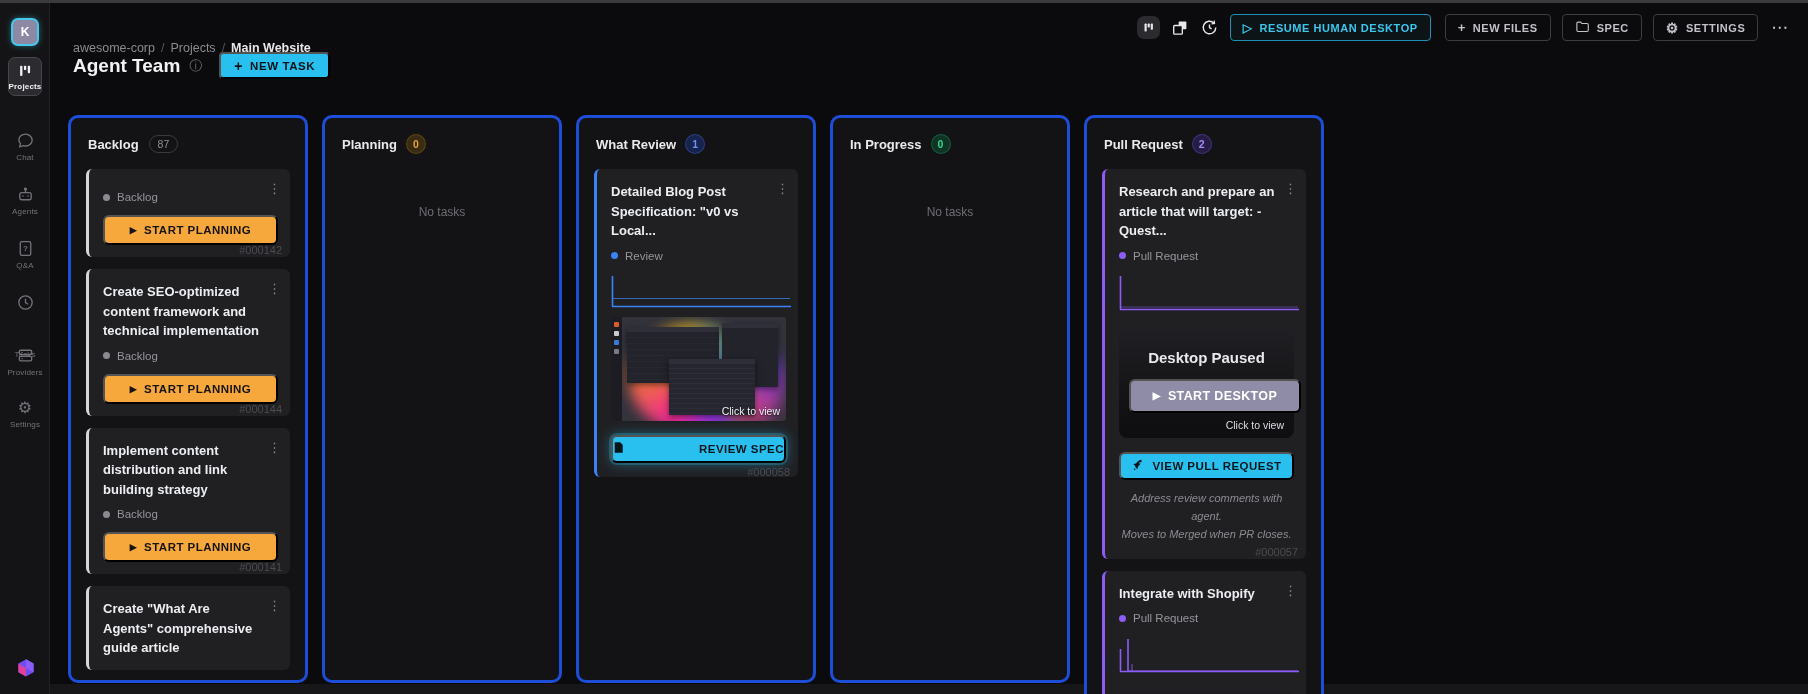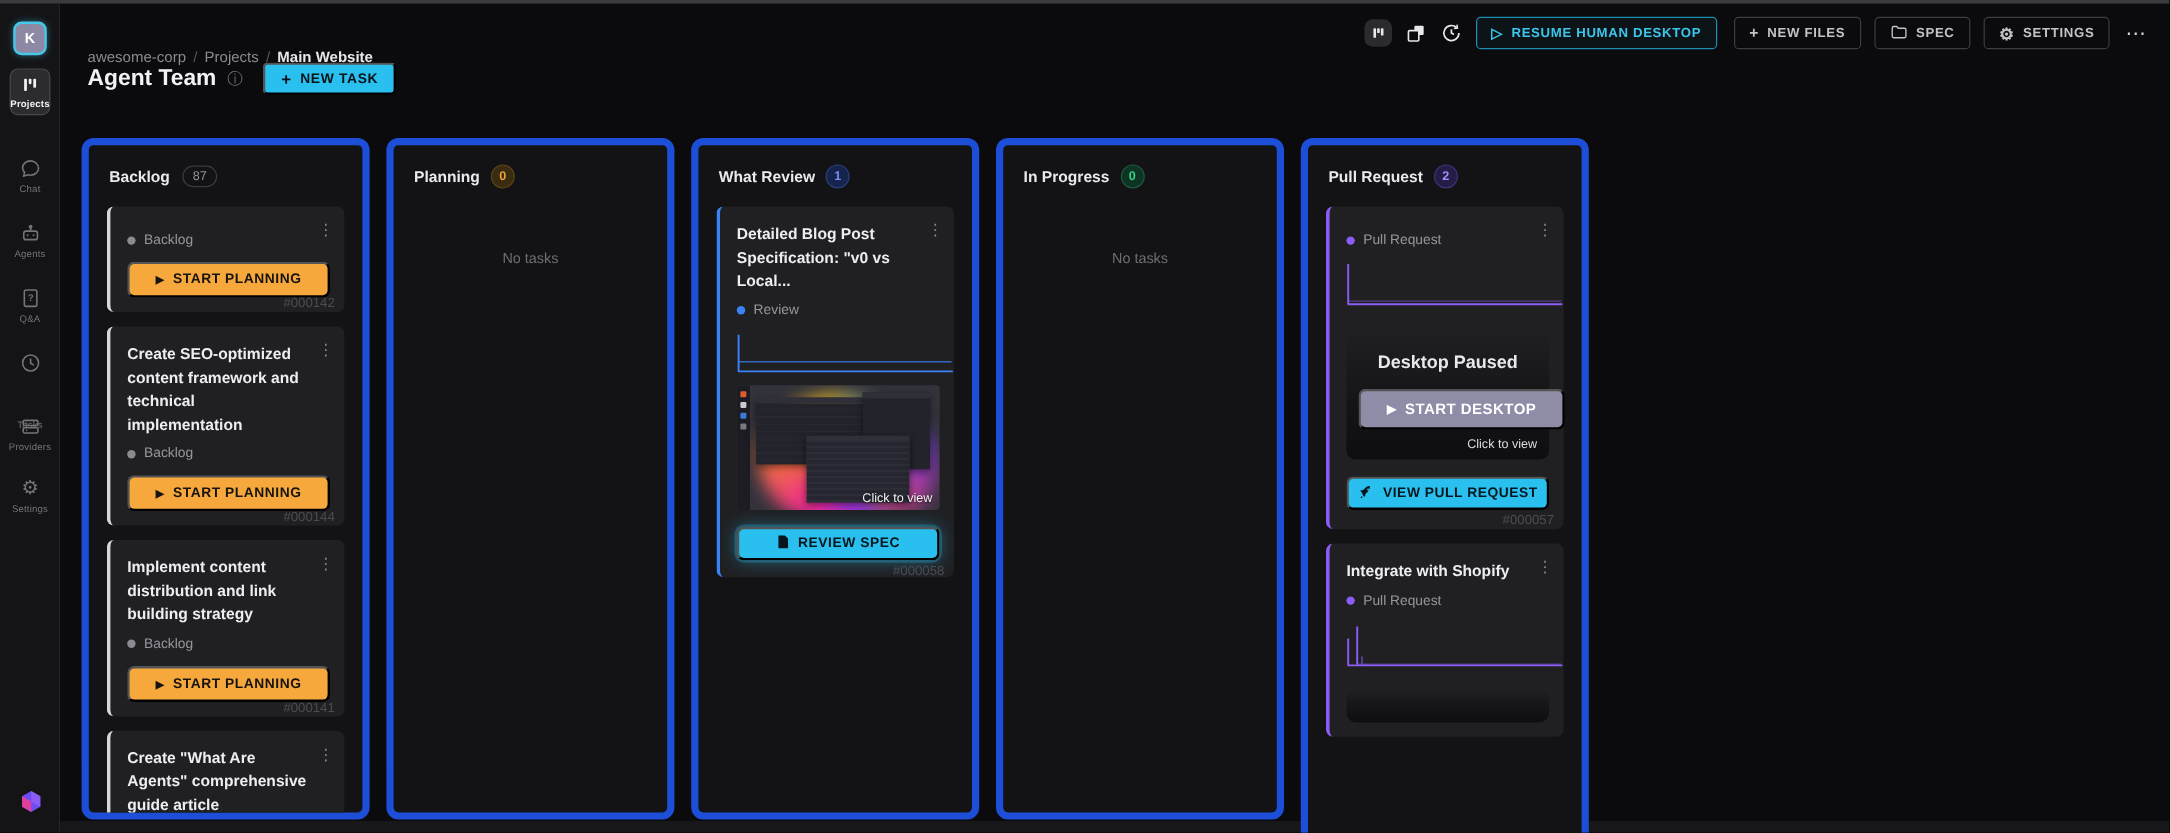--- a/index.html
+++ b/index.html
@@ -33,21 +33,21 @@
   .topbar-right { position:absolute; right:16px; top:14px; display:flex; align-items:center; gap:11px; z-index:5; }
   .chip-icon { width:23px; height:23px; background:#2a2a2f; border-radius:7px; display:flex; align-items:center; justify-content:center; color:#e8e8ea; cursor:pointer; }
   .bare-icon { color:#e8e8ea; display:flex; align-items:center; cursor:pointer; }
   .btn-outline { height:27px; padding:0 12px; border:1px solid #3c3c42; color:#c2c2c8; font-size:11px; background:transparent; }
   .btn-resume { border-color:#1e8fb4; color:#3cc6ec; background:rgba(41,192,239,.05); margin-right:3px; }
   .btn-resume .tri { font-size:12px; }
   .more-dots { color:#d0d0d5; font-size:17px; letter-spacing:.1em; cursor:pointer; padding:0 2px; }
 
   
   .board { position:absolute; left:68px; top:115px; display:flex; gap:14px; z-index:2; }
-  .column { width:240px; height:568px; background:#131315; border:6px solid #1d4ed8; border-radius:10px; overflow:hidden; }
+  .column { width:240px; height:568px; background:#131315; border:3px solid #1d4ed8; border-radius:10px; overflow:hidden; }
   .column.tall { height:600px; }
   .col-head { display:flex; align-items:center; gap:10px; padding:17px 17px 16px; }
   .col-name { font-size:13px; font-weight:bold; color:#eaeaee; }
   .badge-pill { font-size:10.5px; color:#8f8f96; border:1px solid #3a3a40; border-radius:999px; padding:2px 8px; }
   .badge-dot { width:18px; height:18px; border-radius:50%; font-size:10.5px; font-weight:bold; display:flex; align-items:center; justify-content:center; }
   .badge-amber { background:#3a2c10; color:#eaa23c; box-shadow:0 0 0 1px #5d4517; }
   .badge-blue { background:#16244d; color:#6f8ef7; box-shadow:0 0 0 1px #2b3f7e; }
   .badge-green { background:#0e3524; color:#35d08a; box-shadow:0 0 0 1px #1d5c40; }
   .badge-purple { background:#261d47; color:#a78bfa; box-shadow:0 0 0 1px #41337a; }
   .col-body { padding:0 15px; display:flex; flex-direction:column; gap:12px; }
@@ -61,21 +61,21 @@
   .kebab { position:absolute; top:12px; right:9px; color:#8a8a90; font-size:13px; cursor:pointer; }
   .status-row { display:flex; align-items:center; gap:7px; margin-top:9px; }
   .status-dot { width:7px; height:7px; border-radius:50%; background:#8a8a90; }
   .status-dot.blue { background:#3b82f6; }
   .status-dot.purple { background:#8b5cf6; }
   .status-label { font-size:11.5px; color:#95959c; }
   .btn-card { width:100%; height:30px; margin-top:12px; border-radius:6px; font-size:11.5px; letter-spacing:.04em; }
   .btn-orange { background:#f6a83d; color:#161310; }
   .btn-orange .tri { font-size:9px; }
   .btn-cyan { background:#29c0ef; color:#07161c; height:28px; }
-  .btn-glow { box-shadow:0 0 14px rgba(41,192,239,.45), 0 0 0 2px rgba(41,192,239,.25); }
+  .btn-glow { box-shadow:0 0 14px rgba(41,192,239,.45), 0 0 0 2px rgba(41,192,239,.25);justify-content:space-between; }
   .ticket { position:absolute; right:8px; bottom:1px; font-size:11px; color:#4b4b52; z-index:3; }
 
   .sparkline { margin-top:13px; }
   .thumb { position:relative; margin-top:5px; height:104px; border-radius:3px; background:#33333c; overflow:hidden; cursor:pointer; }
   .thumb-dock { position:absolute; left:0; top:0; bottom:0; width:11px; background:#1c1c22; }
   .dock-dot { position:absolute; left:3px; width:5px; height:5px; border-radius:1px; }
   .swirl { position:absolute; left:18px; top:8px; width:128px; height:108px; border-radius:50%; background:conic-gradient(from 210deg, #ff2f92, #ff8a3c, #ffd23c, #37b6ff, #7a3cff, #ff2f92); filter:blur(7px) saturate(1.15); opacity:.92; }
   .swirl2 { position:absolute; right:2px; top:28px; width:70px; height:80px; border-radius:50%; background:conic-gradient(from 40deg, #7a3cff, #e23f9c, #ff8a3c, #7a3cff); filter:blur(8px); opacity:.8; }
   .thumb-win { position:absolute; background:#23232b; border-top:5px solid #2f2f39; box-shadow:0 2px 6px rgba(0,0,0,.5); }
   .thumb-win.w1 { left:16px; top:10px; width:92px; height:56px; background:repeating-linear-gradient(180deg,#23232b 0 5px,#282832 5px 6px); }
@@ -376,20 +376,21 @@
     </div>
 
     <div class="column tall">
       <div class="col-head">
         <span class="col-name">Pull Request</span>
         <span class="badge-dot badge-purple">2</span>
       </div>
       <div class="col-body">
 
         <div class="card accent-purple" style="padding-bottom:16px;">
+          <div class="card-title">Research and prepare an article that will target: - Quest...</div>
           <span class="kebab">⋮</span>
           <div class="status-row">
               <span class="status-dot purple"></span>
               <span class="status-label">Pull Request</span>
             </div>
           <svg class="sparkline" width="181" height="36" viewBox="0 0 181 36">
               <g fill="none" stroke="#8b5cf6">
                 <path d="M1.5 1v33.5" stroke-width="1.6"></path>
                 <path d="M1 34.5h179" stroke-width="1.6"></path>
                 <path d="M2 32h177" stroke-width="1" opacity="0.5"></path>
@@ -403,20 +404,24 @@
               </button>
             <div class="desktop-hint">Click to view</div>
           </div>
           <button class="btn btn-card btn-cyan" style="margin-top:14px;">
             <span><svg width="14" height="14" viewBox="0 0 16 16">
                   <path d="M13.9 2.1c-2.4-.4-4.6.4-6.2 2L5.6 6.2l-2.9.6 2 2 .6 2 2 2 .6-2.9 2.1-2.1c1.6-1.6 2.4-3.8 1.9-5.7zM4.2 11.8c-.7.7-1 2.1-1 2.1s1.4-.3 2.1-1z" fill="currentColor"></path>
                   <circle cx="10.4" cy="5.6" r="1" fill="#29c0ef"></circle>
                 </svg></span>
             <span>VIEW PULL REQUEST</span>
           </button>
+          <div class="pr-note">
+            <span>Address review comments with agent.</span><br>
+            <span>Moves to Merged when PR closes.</span>
+          </div>
           <span class="ticket">#000057</span>
         </div>
 
         <div class="card accent-purple">
           <div class="card-title">Integrate with Shopify</div>
           <span class="kebab">⋮</span>
           <div class="status-row">
               <span class="status-dot purple"></span>
               <span class="status-label">Pull Request</span>
             </div>

